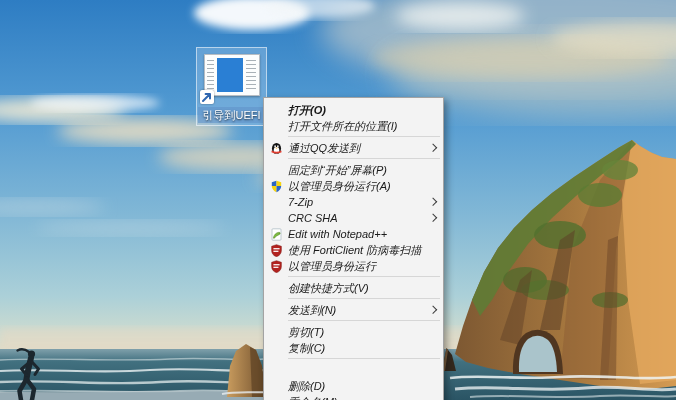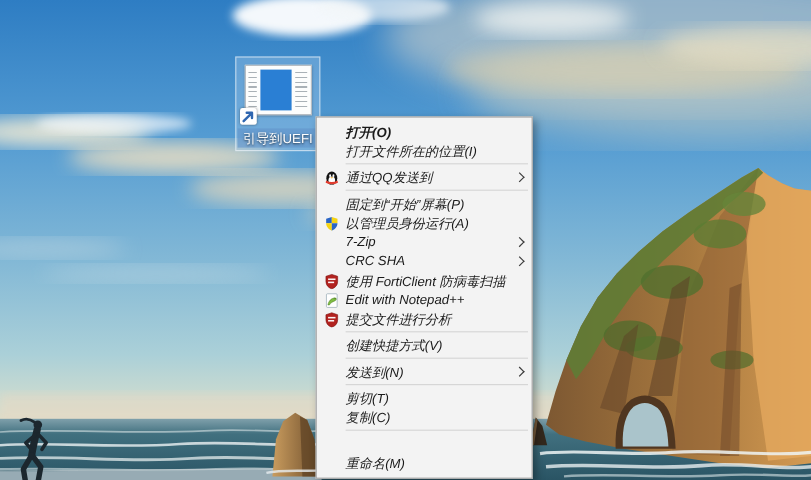--- a/index.html
+++ b/index.html
@@ -218,46 +218,46 @@
         <span class="mar"></span>
       </div>
       <div class="mi">
         <span class="mic"></span>
         <span class="mlb">CRC SHA</span>
         <span class="mar"></span>
       </div>
       <div class="mi">
         <span class="mic">
           <svg viewBox="0 0 16 16">
+            <rect x="2.5" y="1" width="11" height="14" rx="1" fill="#fff" stroke="#9fb0ba" stroke-width="0.8"></rect>
+            <path d="M4,12.5 C4.6,8.5 7.5,5.5 11,5.2 C12.8,5.1 13.2,7 11.8,7.9 C9.6,9.3 6.8,9.8 5.6,12.5 Z" fill="#7ebc42" stroke="#4e7d2a" stroke-width="0.5"></path>
+            <circle cx="11.3" cy="6.2" r="0.5" fill="#2c4a14"></circle>
+          </svg>
+        </span>
+        <span class="mlb">Edit with Notepad++</span>
+      </div>
+      <div class="mi">
+        <span class="mic">
+          <svg viewBox="0 0 16 16">
             <path d="M8,0.8 L14,2.8 L14,8 C14,12.2 11.2,14.6 8,15.6 C4.8,14.6 2,12.2 2,8 L2,2.8 Z" fill="#b2221f" stroke="#7c120f" stroke-width="0.6"></path>
             <rect x="4.2" y="5" width="7.6" height="1.6" fill="#fff" opacity="0.95"></rect>
             <rect x="4.2" y="8.2" width="6.2" height="1.6" fill="#fff" opacity="0.95"></rect>
           </svg>
         </span>
         <span class="mlb">使用 FortiClient 防病毒扫描</span>
       </div>
       <div class="mi">
         <span class="mic">
           <svg viewBox="0 0 16 16">
-            <rect x="2.5" y="1" width="11" height="14" rx="1" fill="#fff" stroke="#9fb0ba" stroke-width="0.8"></rect>
-            <path d="M4,12.5 C4.6,8.5 7.5,5.5 11,5.2 C12.8,5.1 13.2,7 11.8,7.9 C9.6,9.3 6.8,9.8 5.6,12.5 Z" fill="#7ebc42" stroke="#4e7d2a" stroke-width="0.5"></path>
-            <circle cx="11.3" cy="6.2" r="0.5" fill="#2c4a14"></circle>
-          </svg>
-        </span>
-        <span class="mlb">Edit with Notepad++</span>
-      </div>
-      <div class="mi">
-        <span class="mic">
-          <svg viewBox="0 0 16 16">
             <path d="M8,0.8 L14,2.8 L14,8 C14,12.2 11.2,14.6 8,15.6 C4.8,14.6 2,12.2 2,8 L2,2.8 Z" fill="#b2221f" stroke="#7c120f" stroke-width="0.6"></path>
             <rect x="4.2" y="5" width="7.6" height="1.6" fill="#fff" opacity="0.95"></rect>
             <rect x="4.2" y="8.2" width="6.2" height="1.6" fill="#fff" opacity="0.95"></rect>
           </svg>
         </span>
-        <span class="mlb">提交文件进行分析</span>
+        <span class="mlb">以管理员身份运行</span>
       </div>
       <div class="msep"></div>
       <div class="mi">
         <span class="mic"></span>
         <span class="mlb">创建快捷方式(V)</span>
       </div>
       <div class="msep"></div>
       <div class="mi">
         <span class="mic"></span>
         <span class="mlb">发送到(N)</span>
@@ -271,17 +271,21 @@
       <div class="mi">
         <span class="mic"></span>
         <span class="mlb">复制(C)</span>
       </div>
       <div class="msep"></div>
       <div class="mi">
         <span class="mic"></span>
       </div>
       <div class="mi">
         <span class="mic"></span>
+        <span class="mlb">删除(D)</span>
+      </div>
+      <div class="mi">
+        <span class="mic"></span>
         <span class="mlb">重命名(M)</span>
       </div>
     </div>
 
 </div>
 
 </body></html>

